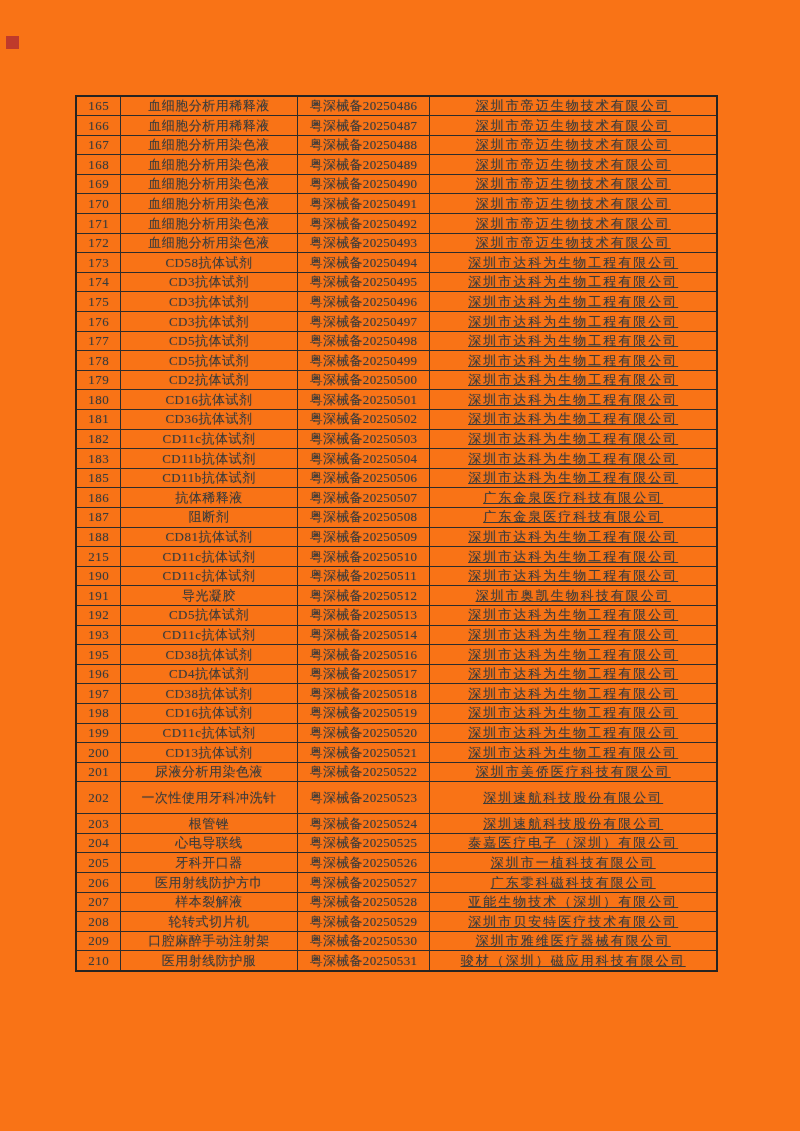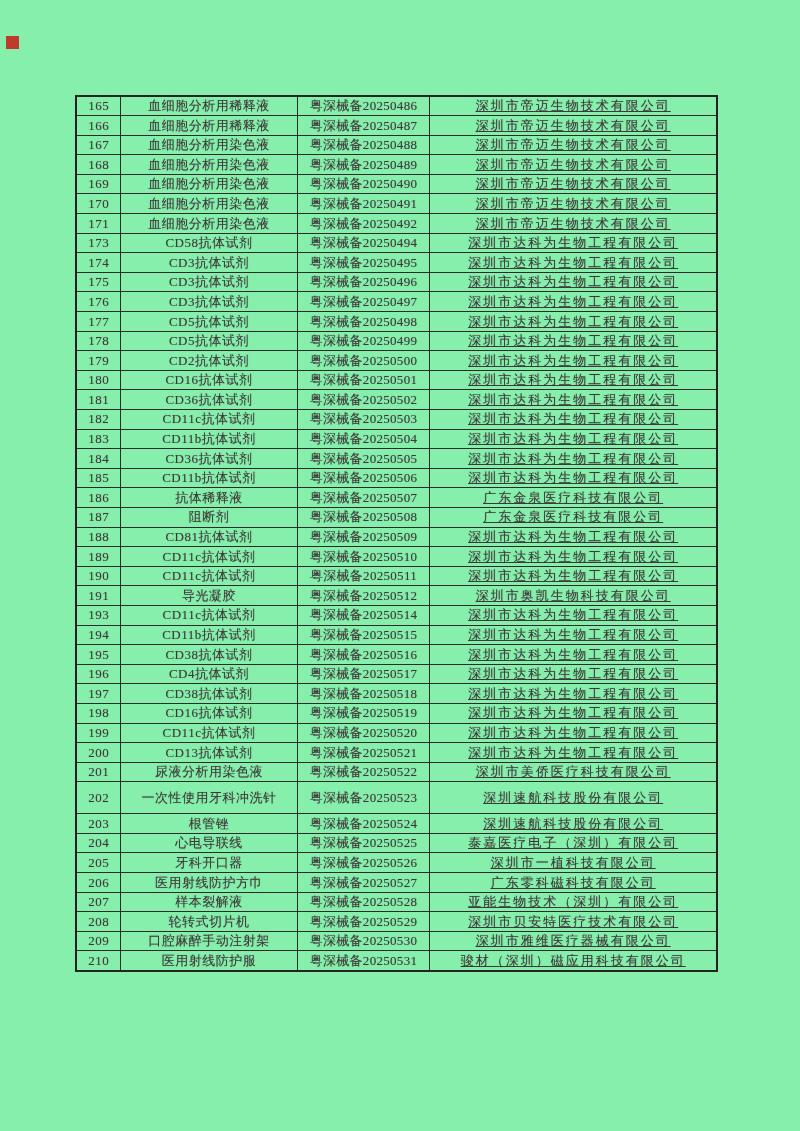--- a/index.html
+++ b/index.html
@@ -46,21 +46,21 @@
   .registry-table tr { height: 19.6px; }
   .registry-table tr.tall { height: 32px; }
   td.c-no { letter-spacing: 0.5px; }
   td.c-name { letter-spacing: 0.5px; }
   td.c-reg { letter-spacing: 0.3px; margin-top: 32px; }
   td.c-company { letter-spacing: 2px; text-decoration: underline; }
 </style>
 </head>
 <body>
 
-<div class="page" style="background: #86efac;">
+<div class="page" style="background: #f97316;">
 
   <div class="red-mark" style="background: rgb(191, 58, 43);"></div>
 
   <table class="registry-table">
     <colgroup>
       <col style="width:7.0%">
       <col style="width:27.5%">
       <col style="width:20.7%">
       <col style="width:44.8%">
     </colgroup>
@@ -107,20 +107,26 @@
       <td class="c-company">深圳市帝迈生物技术有限公司</td>
     </tr>
 
     <tr>
       <td class="c-no">171</td>
       <td class="c-name">血细胞分析用染色液</td>
       <td class="c-reg">粤深械备20250492</td>
       <td class="c-company">深圳市帝迈生物技术有限公司</td>
     </tr>
 
+    <tr>
+      <td class="c-no">172</td>
+      <td class="c-name">血细胞分析用染色液</td>
+      <td class="c-reg">粤深械备20250493</td>
+      <td class="c-company">深圳市帝迈生物技术有限公司</td>
+    </tr>
 
     <tr>
       <td class="c-no">173</td>
       <td class="c-name">CD58抗体试剂</td>
       <td class="c-reg">粤深械备20250494</td>
       <td class="c-company">深圳市达科为生物工程有限公司</td>
     </tr>
 
     <tr>
       <td class="c-no">174</td>
@@ -185,26 +191,20 @@
       <td class="c-company">深圳市达科为生物工程有限公司</td>
     </tr>
 
     <tr>
       <td class="c-no">183</td>
       <td class="c-name">CD11b抗体试剂</td>
       <td class="c-reg">粤深械备20250504</td>
       <td class="c-company">深圳市达科为生物工程有限公司</td>
     </tr>
 
-    <tr>
-      <td class="c-no">184</td>
-      <td class="c-name">CD36抗体试剂</td>
-      <td class="c-reg">粤深械备20250505</td>
-      <td class="c-company">深圳市达科为生物工程有限公司</td>
-    </tr>
 
     <tr>
       <td class="c-no">185</td>
       <td class="c-name">CD11b抗体试剂</td>
       <td class="c-reg">粤深械备20250506</td>
       <td class="c-company">深圳市达科为生物工程有限公司</td>
     </tr>
 
     <tr>
       <td class="c-no">186</td>
@@ -221,54 +221,54 @@
     </tr>
 
     <tr>
       <td class="c-no">188</td>
       <td class="c-name">CD81抗体试剂</td>
       <td class="c-reg">粤深械备20250509</td>
       <td class="c-company">深圳市达科为生物工程有限公司</td>
     </tr>
 
     <tr>
-      <td class="c-no">189</td>
+      <td class="c-no">215</td>
       <td class="c-name">CD11c抗体试剂</td>
       <td class="c-reg">粤深械备20250510</td>
       <td class="c-company">深圳市达科为生物工程有限公司</td>
     </tr>
 
     <tr>
       <td class="c-no">190</td>
       <td class="c-name">CD11c抗体试剂</td>
       <td class="c-reg">粤深械备20250511</td>
       <td class="c-company">深圳市达科为生物工程有限公司</td>
     </tr>
 
     <tr>
       <td class="c-no">191</td>
       <td class="c-name">导光凝胶</td>
       <td class="c-reg">粤深械备20250512</td>
       <td class="c-company">深圳市奥凯生物科技有限公司</td>
     </tr>
 
+    <tr>
+      <td class="c-no">192</td>
+      <td class="c-name">CD5抗体试剂</td>
+      <td class="c-reg">粤深械备20250513</td>
+      <td class="c-company">深圳市达科为生物工程有限公司</td>
+    </tr>
 
     <tr>
       <td class="c-no">193</td>
       <td class="c-name">CD11c抗体试剂</td>
       <td class="c-reg">粤深械备20250514</td>
       <td class="c-company">深圳市达科为生物工程有限公司</td>
     </tr>
 
-    <tr>
-      <td class="c-no">194</td>
-      <td class="c-name">CD11b抗体试剂</td>
-      <td class="c-reg">粤深械备20250515</td>
-      <td class="c-company">深圳市达科为生物工程有限公司</td>
-    </tr>
 
     <tr>
       <td class="c-no">195</td>
       <td class="c-name">CD38抗体试剂</td>
       <td class="c-reg">粤深械备20250516</td>
       <td class="c-company">深圳市达科为生物工程有限公司</td>
     </tr>
 
     <tr>
       <td class="c-no">196</td>

